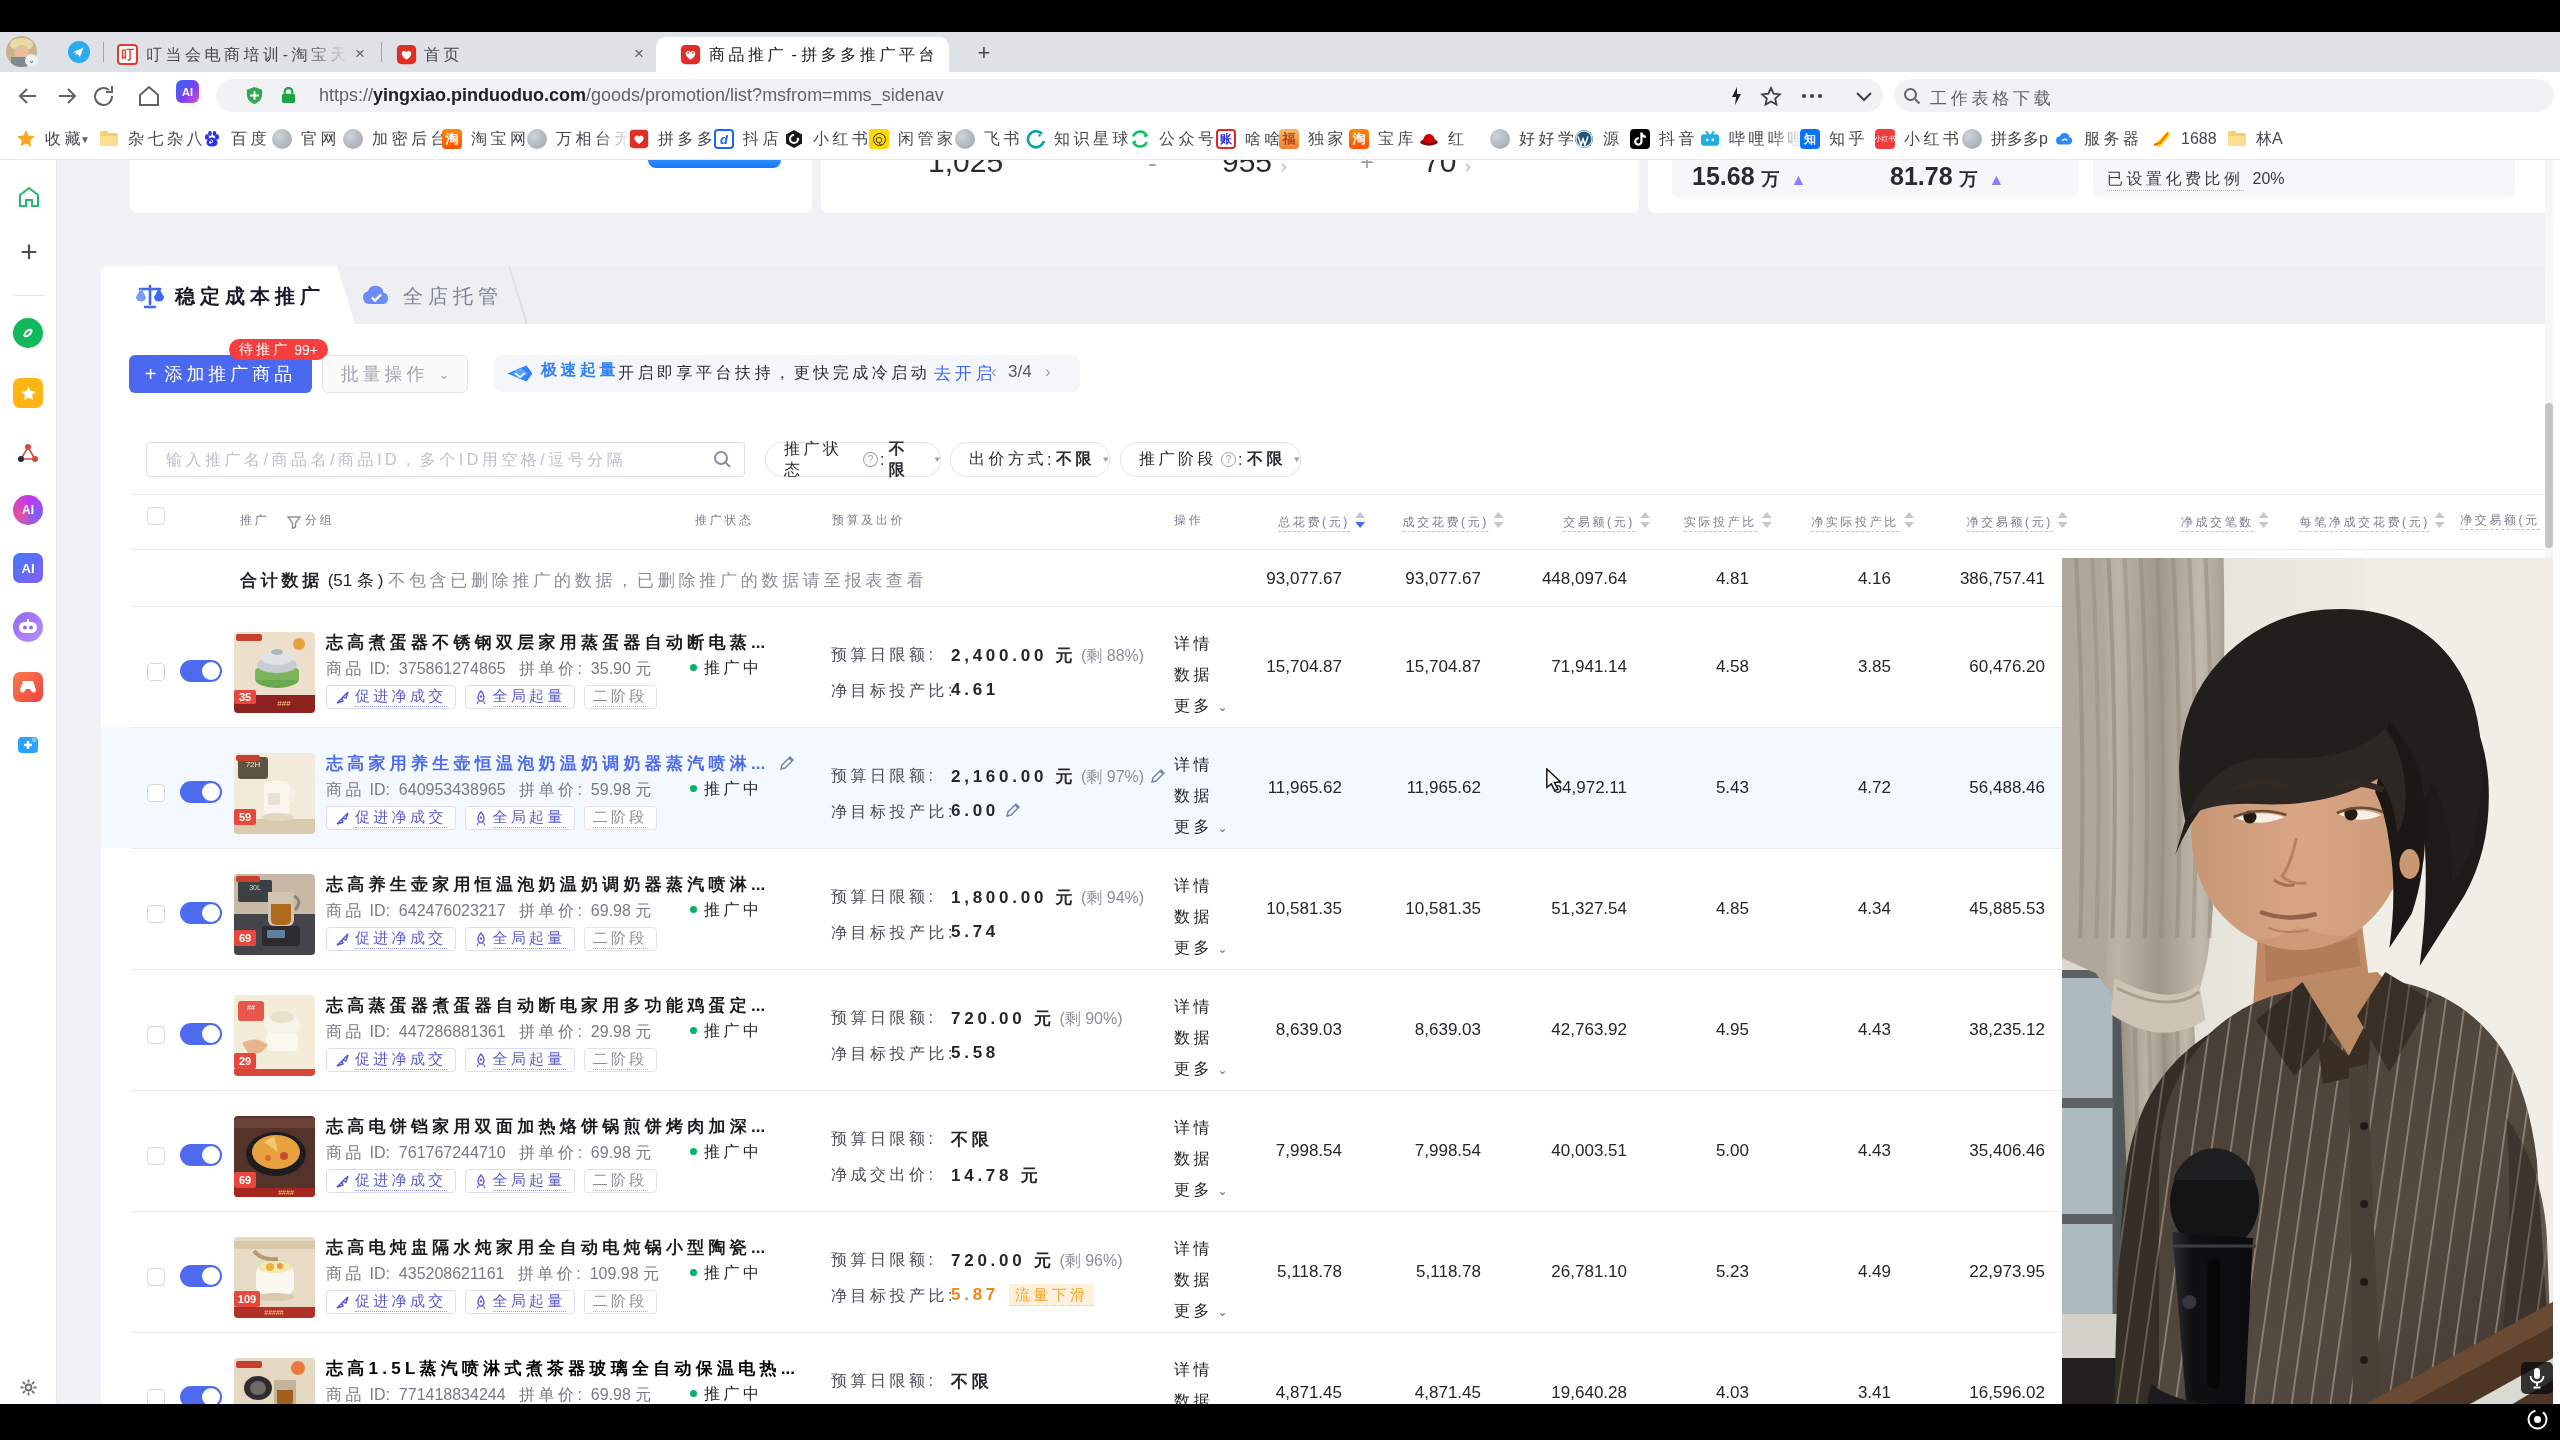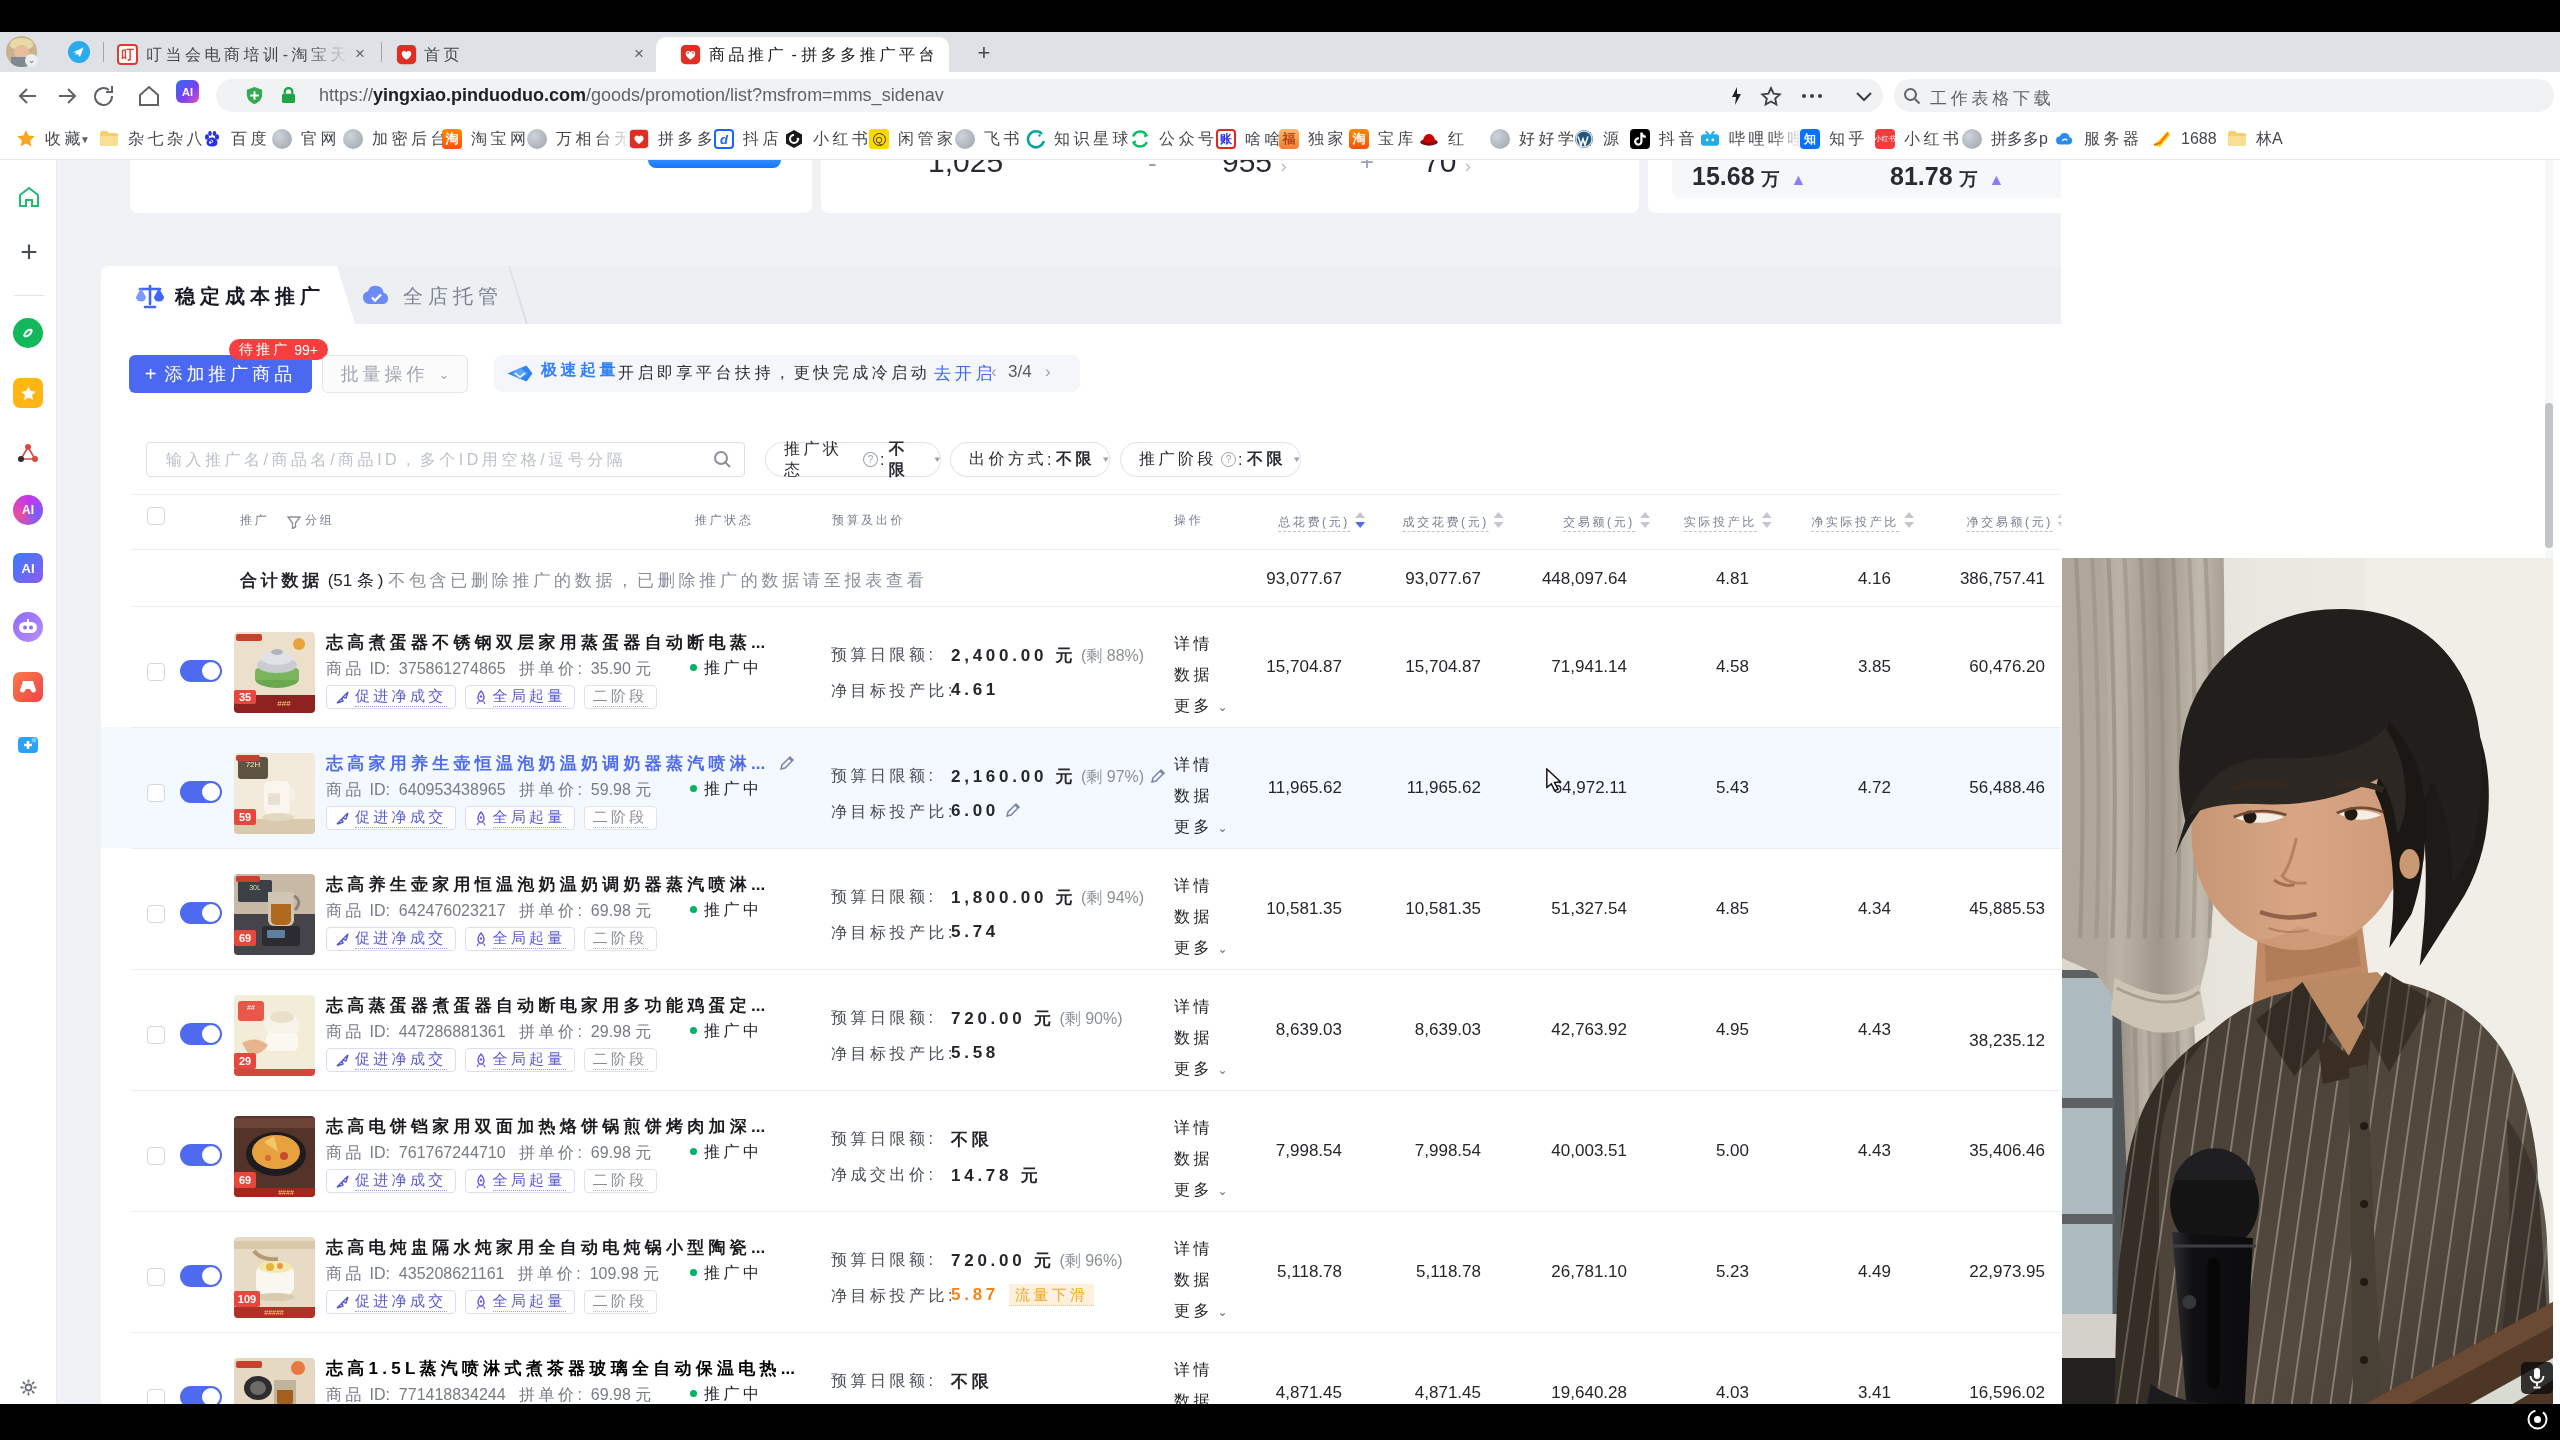--- a/index.html
+++ b/index.html
@@ -17,21 +17,21 @@
 #activetab{left:656px;top:37px;width:293px;height:35px;background:#fff;border-radius:10px 10px 0 0;}
 .vsep{width:1px;height:20px;background:#9fa5ab;top:42px;}
 #addrbar{left:0;top:72px;width:2560px;height:46px;background:#fff;}
 #addrpill{left:216px;top:79px;width:1667px;height:33px;background:#f0f2f4;border-radius:17px;}
 #searchpill{left:1894px;top:79px;width:660px;height:33px;background:#f0f2f4;border-radius:17px;}
 #bookmarks{left:0;top:118px;width:2560px;height:42px;background:#fff;border-bottom:1px solid #e6e7e9;}
 .bm{position:absolute;top:0;height:42px;display:flex;align-items:center;gap:7px;font-size:16px;color:#44474c;white-space:nowrap;}
 .bmi{width:20px;height:20px;border-radius:4px;display:flex;align-items:center;justify-content:center;flex:0 0 auto;font-size:13px;}
 .globe{width:20px;height:20px;border-radius:50%;background:radial-gradient(circle at 35% 35%,#cfd4da,#9aa2ab);position:relative;}
 
-#page{left:0;top:160px;width:2061px;height:1244px;background:#f0f2f5;}
+#page{left:0;top:160px;width:2560px;height:1244px;background:#f0f2f5;}
 #sidebar{left:0;top:0;width:57px;height:1244px;background:#fff;border-right:1px solid #e8eaed;}
 .sic{position:absolute;left:13px;width:30px;height:30px;border-radius:7px;display:flex;align-items:center;justify-content:center;color:#fff;font-weight:bold;font-size:14px;}
 .card{position:absolute;background:#fff;border-radius:8px;}
 
 #maincard{left:101px;top:106px;width:2459px;height:1138px;background:#fff;border-radius:8px 8px 0 0;}
 #cardtabs{position:absolute;left:0;top:0;width:2459px;height:58px;background:#edeff3;border-radius:8px 8px 0 0;}
 #tab1w{position:absolute;left:0;top:0;width:254px;height:58px;background:#fff;clip-path:polygon(0 0,236px 0,254px 58px,0 58px);border-radius:8px 0 0 0;}
 .num{font-variant-numeric:tabular-nums;}
 .rnum{position:absolute;font-size:17px;color:#25262b;transform:translateX(-100%);white-space:nowrap;}
 .hdr{position:absolute;font-size:12px;color:#7a8191;white-space:nowrap;}
@@ -691,21 +691,21 @@
 <div class="abs blabel zh2" style="left:730px;top:778px;">净目标投产比:</div>
 <div class="abs bval" style="left:850px;top:777px;color:#25262b;"><span class="zh2">5.58</span></div>
 <div class="abs oplink zh2" style="left:1073px;top:731px;">详情</div>
 <div class="abs oplink zh2" style="left:1073px;top:762px;">数据</div>
 <div class="abs oplink" style="left:1073px;top:793px;"><span class="zh2">更多</span> <span style="font-size:12px;color:#6a6f7a;">⌄</span></div>
 <div class="abs rnum" style="left:1241px;top:754px;">8,639.03</div>
 <div class="abs rnum" style="left:1380px;top:754px;">8,639.03</div>
 <div class="abs rnum" style="left:1526px;top:754px;">42,763.92</div>
 <div class="abs rnum" style="left:1648px;top:754px;">4.95</div>
 <div class="abs rnum" style="left:1790px;top:754px;">4.43</div>
-<div class="abs rnum" style="left:1944px;top:754px;margin-top:11px;">38,235.12</div>
+<div class="abs rnum" style="left:1944px;top:754px;">38,235.12</div>
 <div class="abs" style="left:30px;top:824px;width:2430px;height:1px;background:#ebedf0;"></div>
 <div class="abs cbx" style="left:46px;top:881px;"></div>
 <div class="abs toggle" style="left:79px;top:878px;"></div>
 <div class="abs thumb" style="left:133px;top:850px;"><svg width="81" height="81">
             <rect width="81" height="81" fill="#54332a"></rect>
             <rect y="2" width="81" height="10" fill="#6b4337"></rect>
             <ellipse cx="42" cy="38" rx="30" ry="22" fill="#1e1c1e"></ellipse>
             <ellipse cx="42" cy="36" rx="24" ry="17" fill="#e8a13f"></ellipse>
             <path d="M30 26 l14 10 l-4-16z" fill="#f3c66b"></path>
             <circle cx="50" cy="40" r="4" fill="#c84b2f"></circle>

